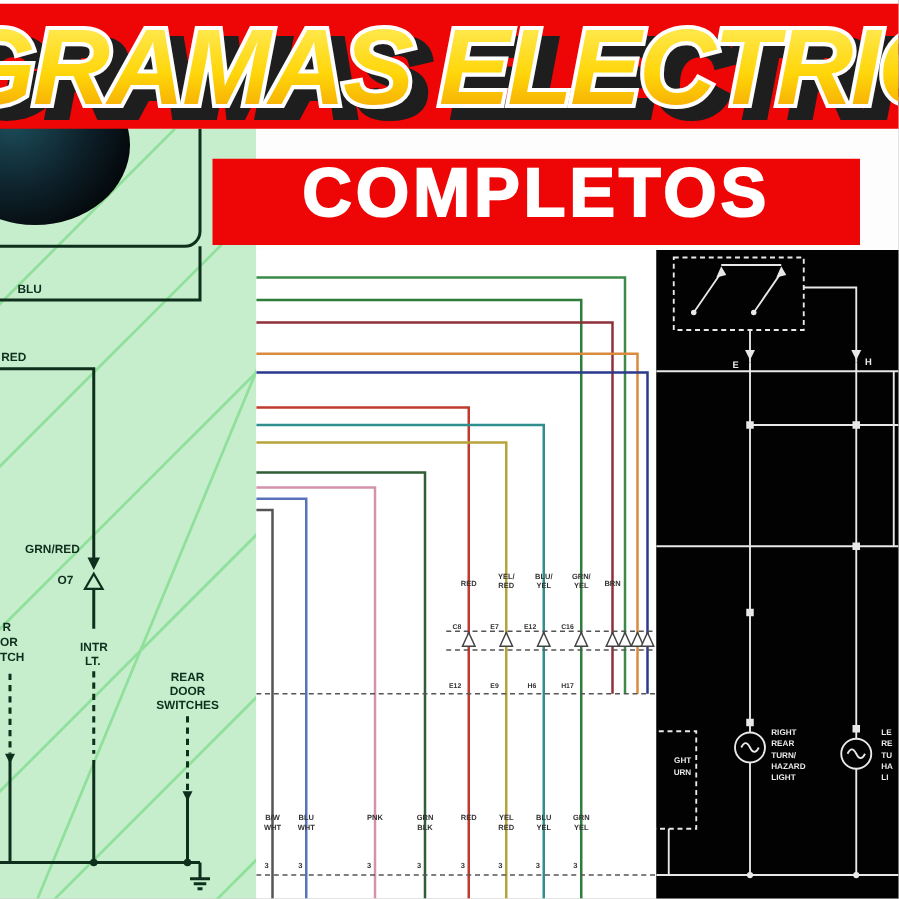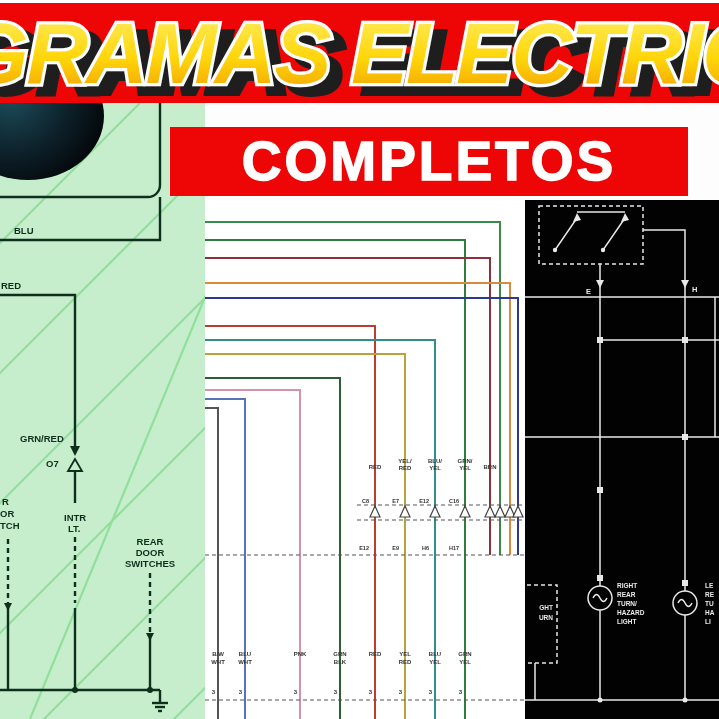--- a/index.html
+++ b/index.html
@@ -5,21 +5,21 @@
   html,body{margin:0;padding:0;background:#888;}
   .stage{position:relative;width:719px;height:719px;overflow:hidden;background:#ffffff;font-family:"Liberation Sans",sans-serif;}
   .panel{position:absolute;z-index:1;text-decoration:underline;}
   .panel-left{left:0;top:103px;width:205px;height:616px;background:#c6eecd;}
   .panel-mid{left:205px;top:103px;width:320px;height:616px;background:#ffffff;}
   .panel-right{left:525px;top:200px;width:194px;height:519px;background:#020202;}
   .white-strip{position:absolute;left:205px;top:103px;width:514px;height:97px;background:#fdfdfd;z-index:2;}
   .dark-circle{position:absolute;left:-48px;top:52px;width:152px;height:128px;border-radius:50%;
     background:radial-gradient(circle at 38% 32%, #1d505e 0%, #0d2029 48%, #04080b 78%);z-index:3;}
   .completos{position:absolute;left:170px;top:127px;width:518px;height:69px;z-index:4;
-    display:flex;align-items:center;justify-content:center;background:#ee0505;}
+    display:flex;align-items:flex-start;justify-content:center;background:#ee0505;}
   .completos span{color:#ffffff;font-weight:bold;font-size:55px;letter-spacing:3px;
     -webkit-text-stroke:1.5px #ffffff;line-height:1;}
   .banner{position:absolute;left:0;top:3px;width:719px;height:100px;background:#ee0505;z-index:5;overflow:hidden;}
   .banner svg{display:block;}
   svg text{font-family:"Liberation Sans",sans-serif;}
   .dg-label{font-weight:bold;fill:#0f2f1d;}
   .md-label{font-weight:bold;fill:#333333;}
   .rt-label{font-weight:bold;fill:#eaeaea;}
 </style>
 </head>

